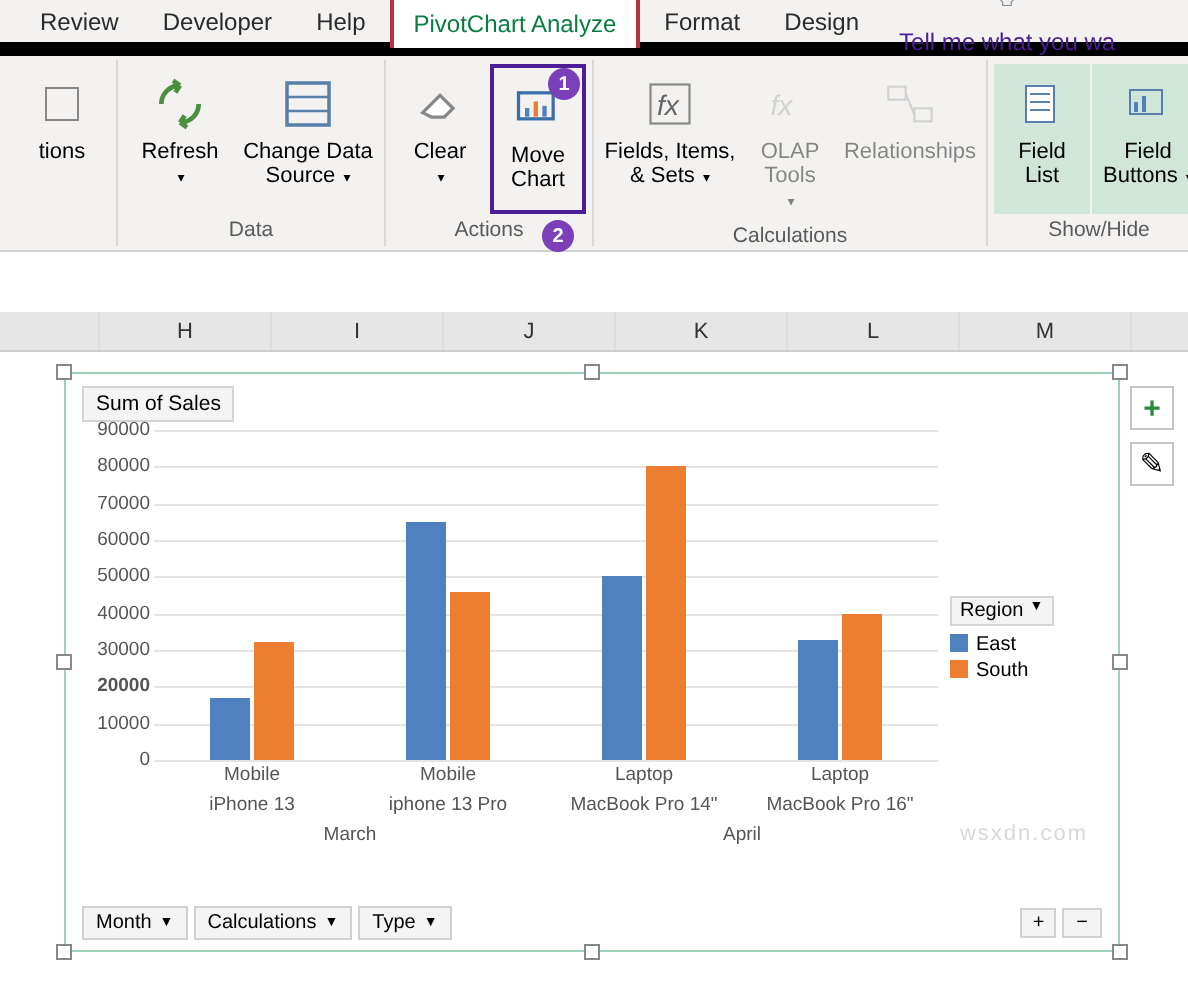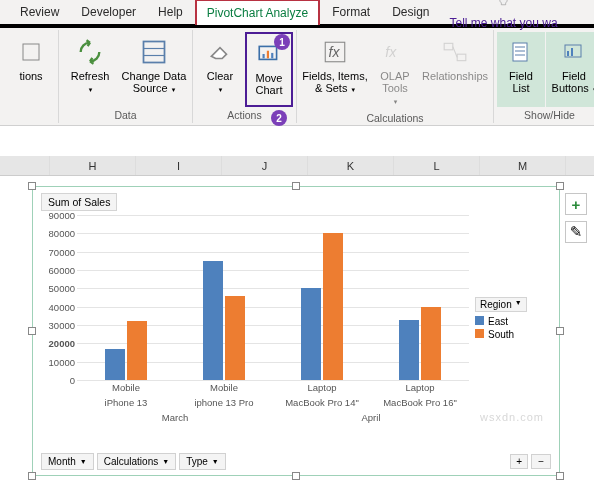--- a/index.html
+++ b/index.html
@@ -1,19 +1,19 @@
 <!DOCTYPE html>
 <html><head>
   <meta charset="utf-8">
   <style>
     * { margin: 0; padding: 0; box-sizing: border-box; font-family: "Segoe UI", Arial, sans-serif; }
     body { width: 594px; height: 503px; background: #fff; overflow: hidden; font-size: 12px; }
 
     
-    .ribbon-tabs { display: flex; align-items: center; height: 28px; background: #f3f2f1; border-bottom: 4px solid #000000; padding-left: 10px; gap: 2px; }
+    .ribbon-tabs { display: flex; align-items: center; height: 28px; background: #f3f2f1; border-bottom: 7px solid #000000; padding-left: 10px; gap: 2px; }
     .ribbon-tab { padding: 5px 10px; color: #2b2b2b; cursor: pointer; }
     .ribbon-tab.active { background: #fff; color: #0a7d41; border: 2px solid #b83242; border-bottom: none; }
     .tell-me { display: flex; align-items: center; gap: 5px; margin-left: 8px; color: #4c1d95; flex-direction: column; }
 
     
     .ribbon-body { display: flex; background: #f3f2f1; border-bottom: 1px solid #d0d0d0; height: 98px; padding: 2px 4px; }
     .ribbon-group { display: flex; flex-direction: column; align-items: center; border-right: 1px solid #d8d8d8; padding: 2px 3px; }
     .group-items { display: flex; gap: 1px; flex: 1; }
     .group-label { font-size: 10.5px; color: #5a5a5a; padding: 2px 0 0; }
     .ribbon-btn { display: flex; flex-direction: column; align-items: center; justify-content: flex-start; width: 56px; padding: 4px 2px; cursor: pointer; }

